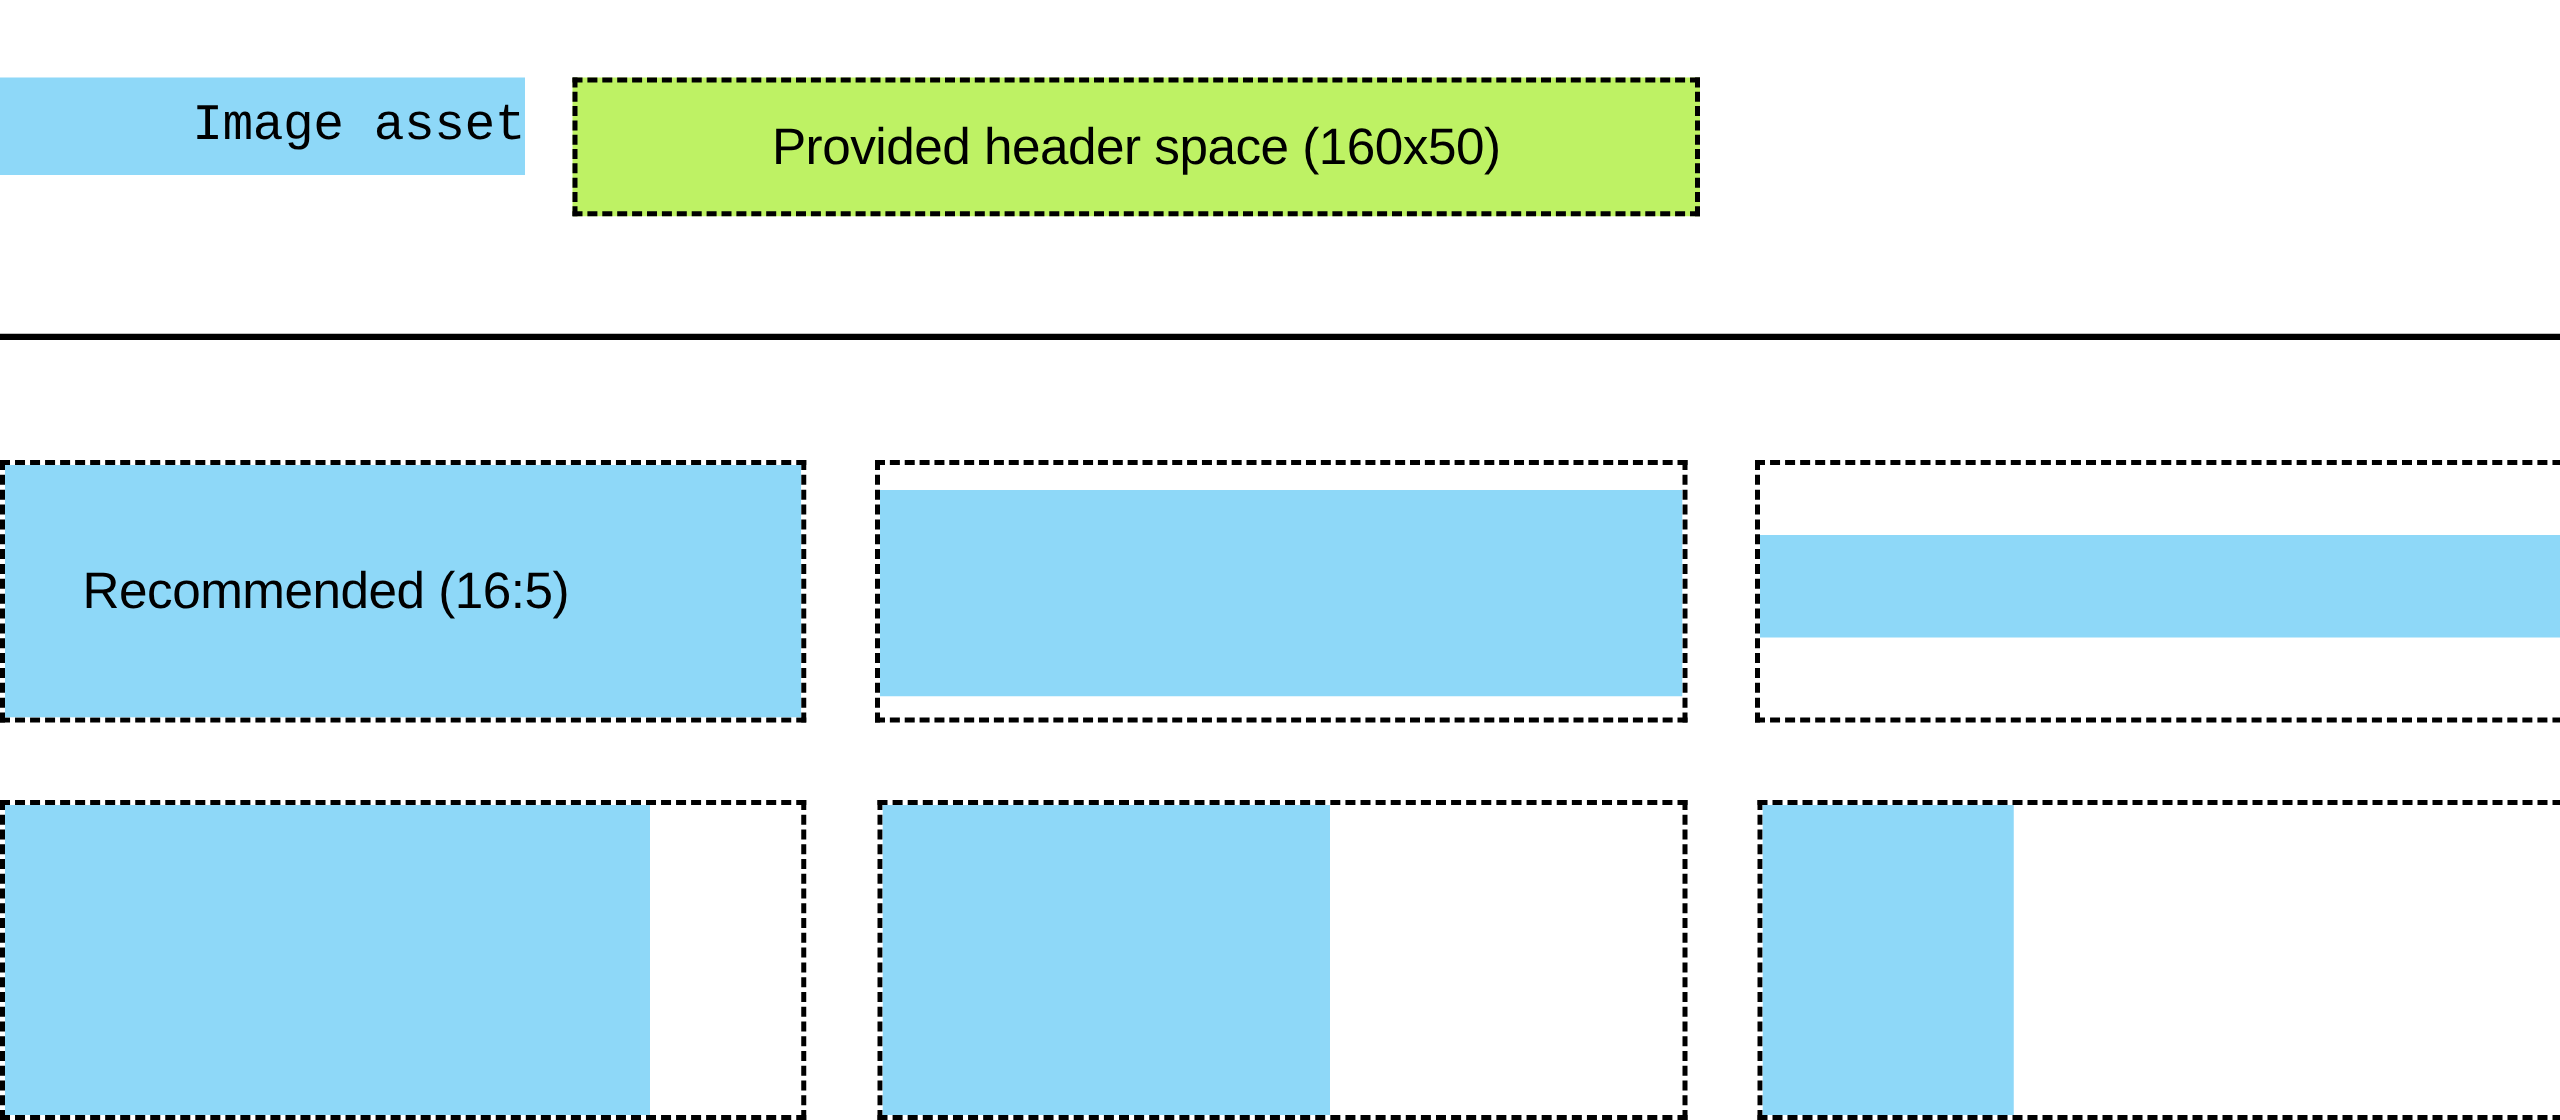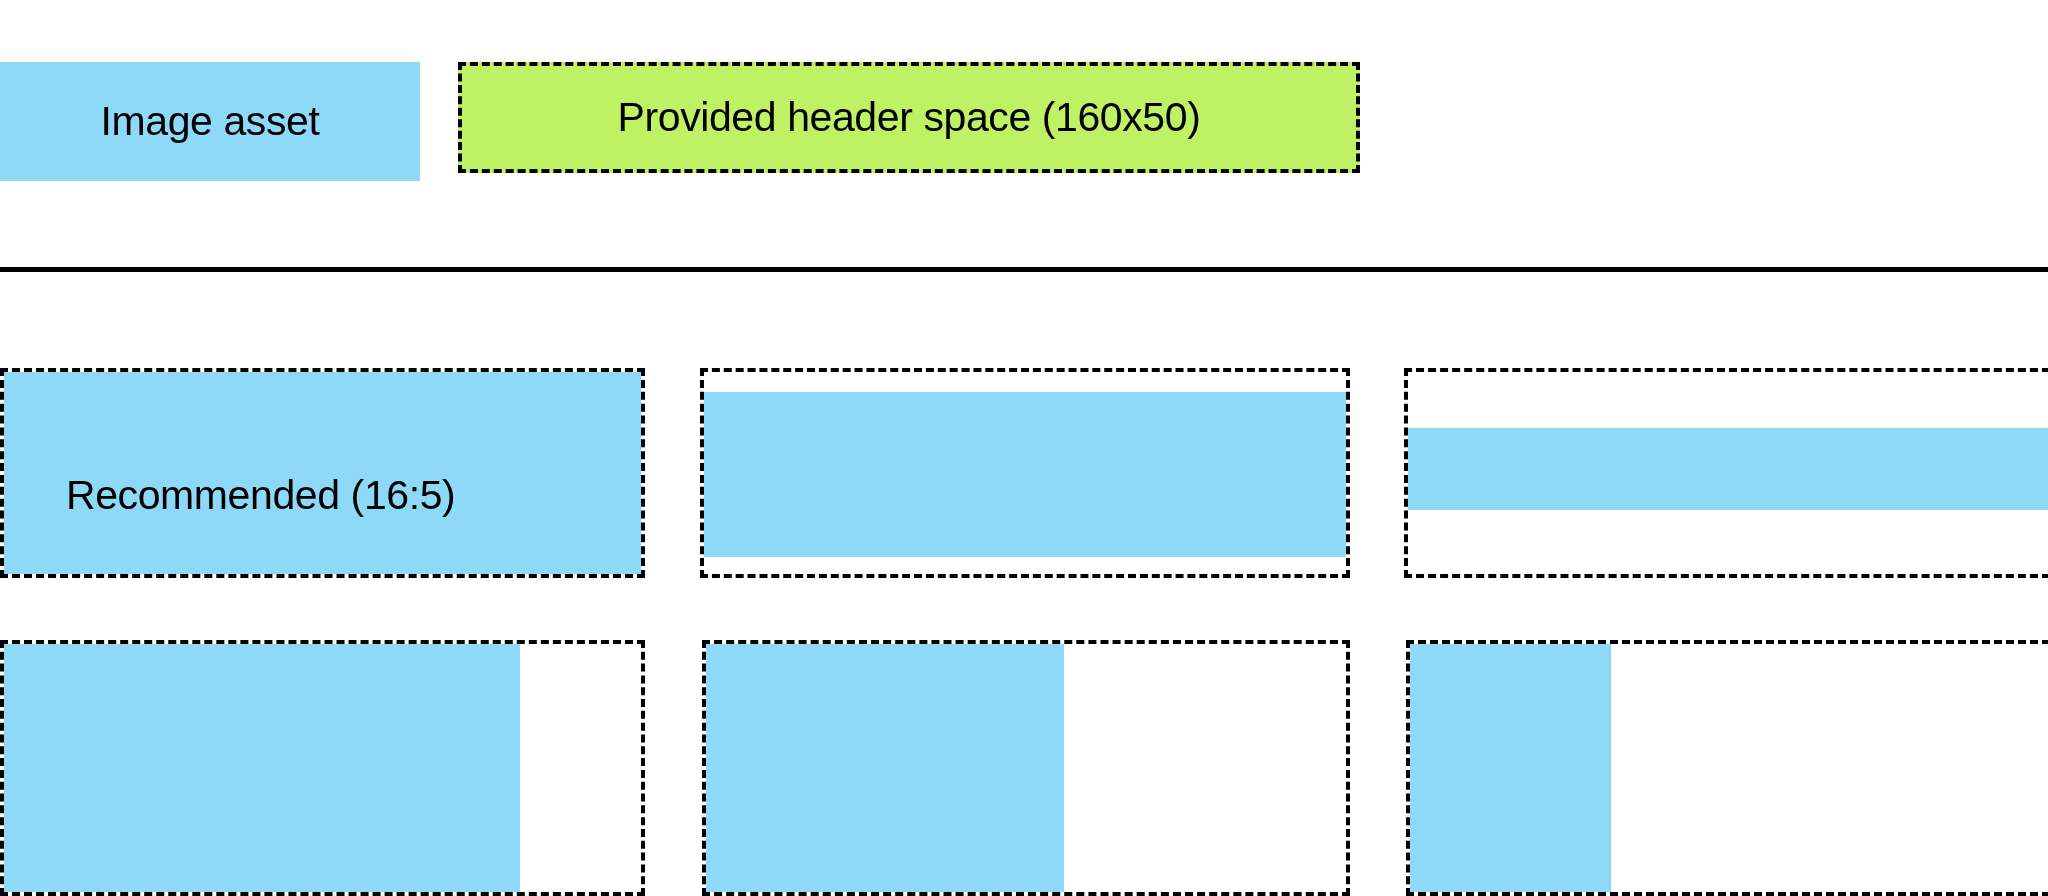--- a/index.html
+++ b/index.html
@@ -33,26 +33,27 @@
     top: 62px;
     width: 2048px;
     height: 111px;
   }
 
   .legend-swatch {
     position: absolute;
     left: 0;
     top: 0;
     width: 420px;
-    height: 119px;
+    height: 78px;
     background: #8ed8f8;
     display: flex;
     align-items: center;
-    justify-content: center;
+    justify-content: flex-end;
     box-sizing: border-box;
+    font-family: Liberation Mono, monospace;
   }
 
   .legend-swatch .legend-label {
     font-size: 41px;
     line-height: 1;
     letter-spacing: -0.4px;
     color: #000000;
     white-space: nowrap;
   }
 
@@ -106,21 +107,20 @@
     position: absolute;
     left: 62px;
     top: 50%;
     transform: translateY(-50%);
     font-size: 41px;
     line-height: 1;
     letter-spacing: -0.4px;
     color: #000000;
     white-space: nowrap;
     z-index: 2;
-    margin-top: 22px;
   }
 
   
   #box-r1c1 { left: 0px;    top: 368px; width: 645px; height: 210px; }
   #box-r1c2 { left: 700px;  top: 368px; width: 650px; height: 210px; }
   #box-r1c3 { left: 1404px; top: 368px; width: 658px; height: 210px; }
 
   
   #box-r2c1 { left: 0px;    top: 640px; width: 645px; height: 256px; }
   #box-r2c2 { left: 702px;  top: 640px; width: 648px; height: 256px; }

